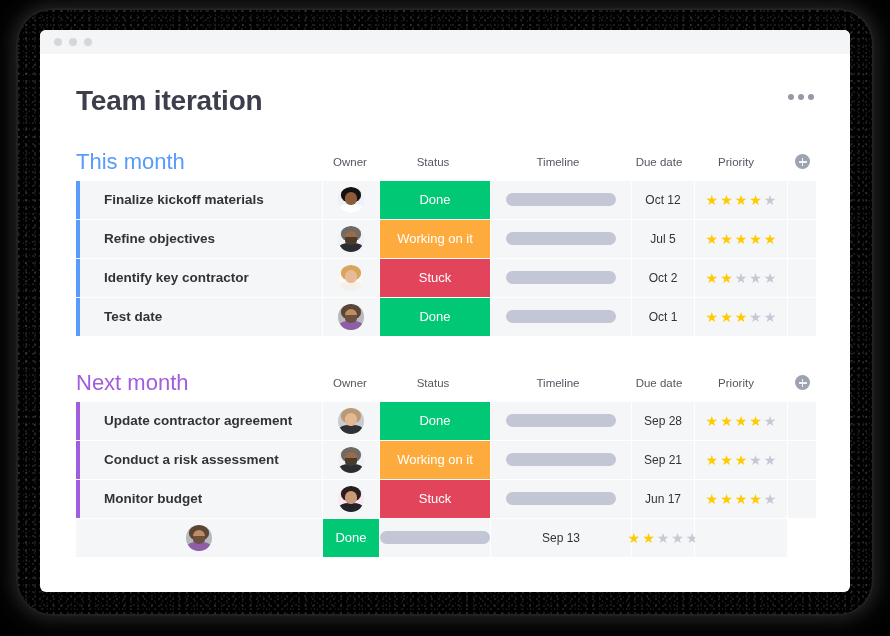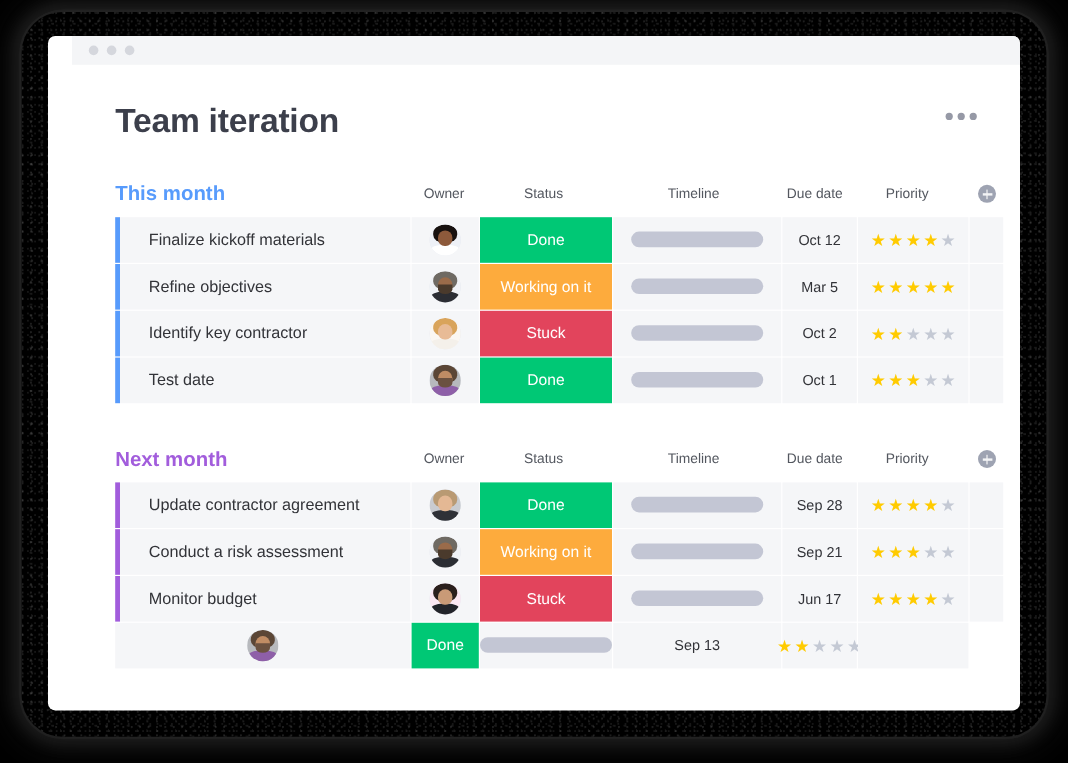--- a/index.html
+++ b/index.html
@@ -38,21 +38,20 @@
   }
 
   
   .window {
     position: absolute;
     left: 40px; top: 30px;
     width: 810px; height: 562px;
     background: #ffffff;
     border-radius: 6px;
     overflow: hidden;
-    padding-left: 20px;
   }
   .titlebar {
     height: 24px;
     background: #f4f5f7;
     display: flex; align-items: center;
     padding-left: 14px;
     gap: 7px;
   }
   .dot { width: 8px; height: 8px; border-radius: 50%; background: #d5d7dd; }
 
@@ -73,21 +72,21 @@
   .board { margin-top: 32px; }
   .board + .board { margin-top: 34px; }
 
   .group-head {
     display: grid;
     grid-template-columns: 246px 56px 110px 140px 62px 92px 28px;
     align-items: center;
     height: 26px;
     margin-bottom: 6px;
   }
-  .group-name { font-size: 17px; font-weight: 700; line-height: 1; }
+  .group-name { font-size: 22px; font-weight: 400; line-height: 1; }
   .col-label { font-size: 11.5px; color: #53575f; text-align: center; }
   .add-col { display: flex; justify-content: flex-end; }
   .plus-circle {
     width: 15px; height: 15px; border-radius: 50%;
     background: #9ea3b2; position: relative; cursor: pointer;
   }
   .plus-circle::before, .plus-circle::after {
     content:""; position:absolute; background:#f3f4f6;
   }
   .plus-circle::before { left: 3.5px; top: 6.8px; width: 8px; height: 1.6px; }
@@ -100,21 +99,21 @@
     margin-bottom: 1px;
     column-gap: 1px;
   }
   .cell { background: #f5f6f8; display: flex; align-items: center; }
   .cell-name { padding-left: 16px; position: relative; }
   .cell-name .accent {
     position: absolute; left: 0; top: 0; bottom: 0; width: 4px;
   }
   .task-text {
     font-size: 13.5px; color: #323338; padding-left: 12px;
-    white-space: nowrap; overflow: hidden; text-overflow: ellipsis;
+    white-space: nowrap; overflow: hidden; text-overflow: ellipsis; font-weight: bold;
   }
   .cell-owner { justify-content: center; }
   .avatar {
     width: 26px; height: 26px; border-radius: 50%;
     overflow: hidden; position: relative; background: #e6e9ef;
   }
   .cell-status { justify-content: center; }
   .status-chip {
     width: 100%; height: 100%;
     display: flex; align-items: center; justify-content: center;
@@ -223,21 +222,21 @@
                     <span class="beard" style="background:#4a3a2c"></span>
                   </span>
                 </span>
               </div>
               <div class="cell cell-status">
                 <span class="status-chip" style="background:#fdab3d">Working on it</span>
               </div>
               <div class="cell cell-timeline">
                 <span class="bar-track"><span class="bar-fill" style="width:62%;background:#579bfc"></span></span>
               </div>
-              <div class="cell cell-date">Mar 5</div>
+              <div class="cell cell-date">Jul 5</div>
               <div class="cell cell-priority">
                 <span class="star" style="color:#ffcb00">★</span>
                 <span class="star" style="color:#ffcb00">★</span>
                 <span class="star" style="color:#ffcb00">★</span>
                 <span class="star" style="color:#ffcb00">★</span>
                 <span class="star" style="color:#ffcb00">★</span>
               </div>
               <div class="cell cell-blank"></div>
             </div>
             <div class="row">

